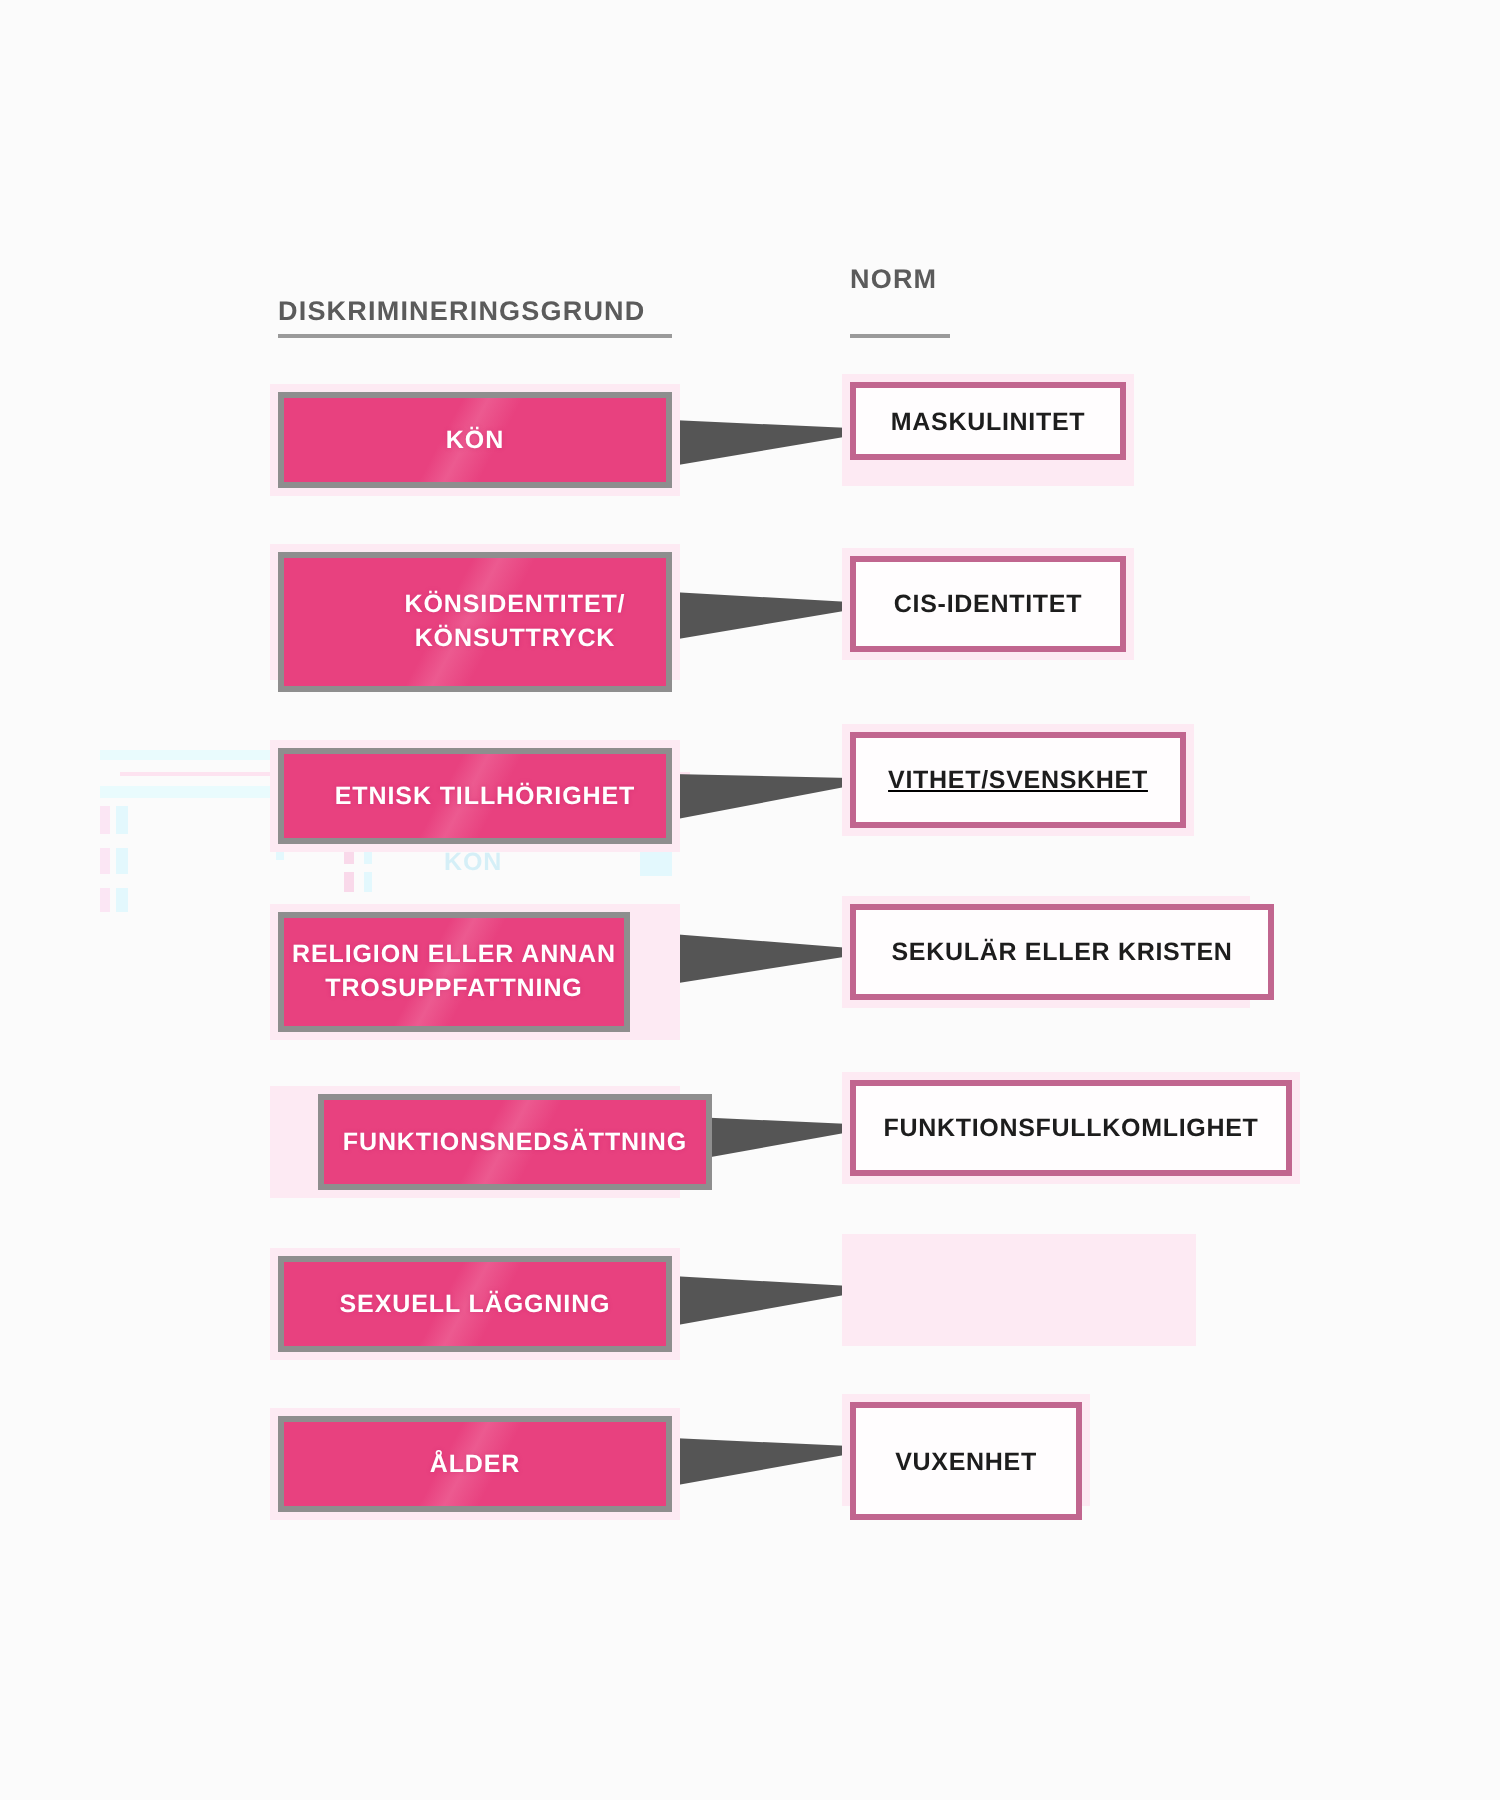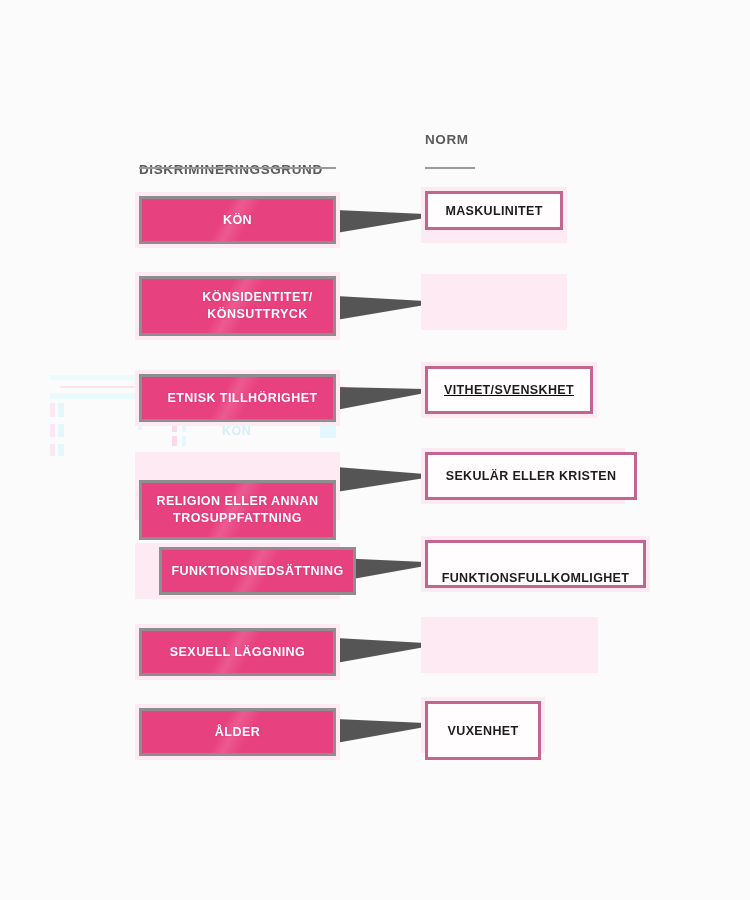--- a/index.html
+++ b/index.html
@@ -132,21 +132,21 @@
     <div class="art-tick" style="left:58px; top:444px; width:6px; height:12px; background:#e3f8fd;"></div>
     <div class="art-tick" style="left:138px; top:418px; width:4px; height:12px; background:#e3f8fd;"></div>
     <div class="art-tick" style="left:172px; top:416px; width:5px; height:16px; background:#f9d9ea;"></div>
     <div class="art-tick" style="left:182px; top:416px; width:4px; height:16px; background:#e3f8fd;"></div>
     <div class="art-tick" style="left:172px; top:436px; width:5px; height:10px; background:#f9d9ea;"></div>
     <div class="art-tick" style="left:182px; top:436px; width:4px; height:10px; background:#e3f8fd;"></div>
     <div class="art-tick" style="left:320px; top:424px; width:16px; height:14px; background:#e3f8fd;"></div>
     <div class="art-ghost" style="left:222px; top:424px;">KÖN</div>
   </div>
 
-  <div class="col-header" style="left:139px; top:162px;">DISKRIMINERINGSGRUND</div>
+  <div class="col-header" style="left:139px; top:148px;">DISKRIMINERINGSGRUND</div>
   <div class="col-header-rule" style="left:139px; top:167px; width:197px;"></div>
 
   <div class="col-header" style="left:425px; top:132px;">NORM</div>
   <div class="col-header-rule" style="left:425px; top:167px; width:50px;"></div>
 
   <svg class="connector-layer" viewBox="0 0 750 900" width="750" height="900">
     <g fill="#555555">
       <polygon points="336,210 425,214 425,218 336,233"></polygon>
       <polygon points="336,296 425,301 425,305 336,320"></polygon>
       <polygon points="336,387 425,389 425,393 336,410"></polygon>
@@ -160,55 +160,58 @@
   <div class="ground-halo" style="left:135px; top:192px; width:205px; height:56px;"></div>
   <div class="ground-box" style="left:139px; top:196px; width:197px; height:48px;">
     <span class="ground-label">KÖN</span>
   </div>
   <div class="norm-halo" style="left:421px; top:187px; width:146px; height:56px;"></div>
   <div class="norm-box" style="left:425px; top:191px; width:138px; height:39px;">
     <span class="norm-label">MASKULINITET</span>
   </div>
 
   <div class="ground-halo" style="left:135px; top:272px; width:205px; height:68px;"></div>
-  <div class="ground-box" style="left:139px; top:276px; width:197px; height:60px;padding-left:40px;">
+  <div class="ground-box" style="left:139px; top:276px; width:197px; height:70px;padding-left:40px;">
     <span class="ground-label">
       <span>KÖNSIDENTITET/</span><br>
       <span>KÖNSUTTRYCK</span>
     </span>
   </div>
   <div class="norm-halo" style="left:421px; top:274px; width:146px; height:56px;"></div>
+  <div class="norm-box" style="left:425px; top:278px; width:138px; height:48px;">
+    <span class="norm-label">CIS-IDENTITET</span>
+  </div>
 
   <div class="ground-halo" style="left:135px; top:370px; width:205px; height:56px;"></div>
   <div class="ground-box" style="left:139px; top:374px; width:197px; height:48px;padding-left:10px;">
     <span class="ground-label">ETNISK TILLHÖRIGHET</span>
   </div>
   <div class="norm-halo" style="left:421px; top:362px; width:176px; height:56px;"></div>
   <div class="norm-box" style="left:425px; top:366px; width:168px; height:48px;text-decoration:underline;">
     <span class="norm-label">VITHET/SVENSKHET</span>
   </div>
 
   <div class="ground-halo" style="left:135px; top:452px; width:205px; height:68px;"></div>
-  <div class="ground-box" style="left:139px; top:456px; width:197px; height:60px;margin-top:24px;">
+  <div class="ground-box" style="left:139px; top:456px; width:176px; height:60px;">
     <span class="ground-label">
       <span>RELIGION ELLER ANNAN</span><br>
       <span>TROSUPPFATTNING</span>
     </span>
   </div>
   <div class="norm-halo" style="left:421px; top:448px; width:204px; height:56px;"></div>
   <div class="norm-box" style="left:425px; top:452px; width:212px; height:48px;">
     <span class="norm-label">SEKULÄR ELLER KRISTEN</span>
   </div>
 
   <div class="ground-halo" style="left:135px; top:543px; width:205px; height:56px;"></div>
   <div class="ground-box" style="left:139px; top:547px; width:197px; height:48px;margin-left:20px;">
     <span class="ground-label">FUNKTIONSNEDSÄTTNING</span>
   </div>
   <div class="norm-halo" style="left:421px; top:536px; width:229px; height:56px;"></div>
-  <div class="norm-box" style="left:425px; top:540px; width:221px; height:48px;align-items:flex-end;">
+  <div class="norm-box" style="left:425px; top:540px; width:221px; height:48px;">
     <span class="norm-label">FUNKTIONSFULLKOMLIGHET</span>
   </div>
 
   <div class="ground-halo" style="left:135px; top:624px; width:205px; height:56px;"></div>
   <div class="ground-box" style="left:139px; top:628px; width:197px; height:48px;">
     <span class="ground-label">SEXUELL LÄGGNING</span>
   </div>
   <div class="norm-halo" style="left:421px; top:617px; width:177px; height:56px;"></div>
 
   <div class="ground-halo" style="left:135px; top:704px; width:205px; height:56px;"></div>

